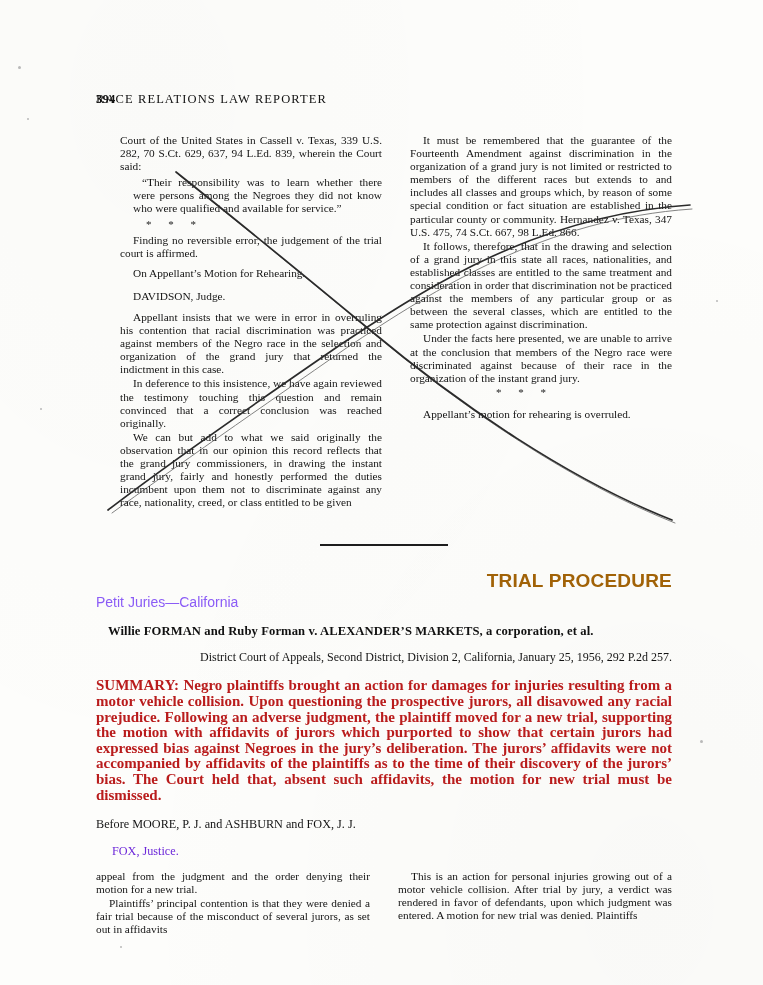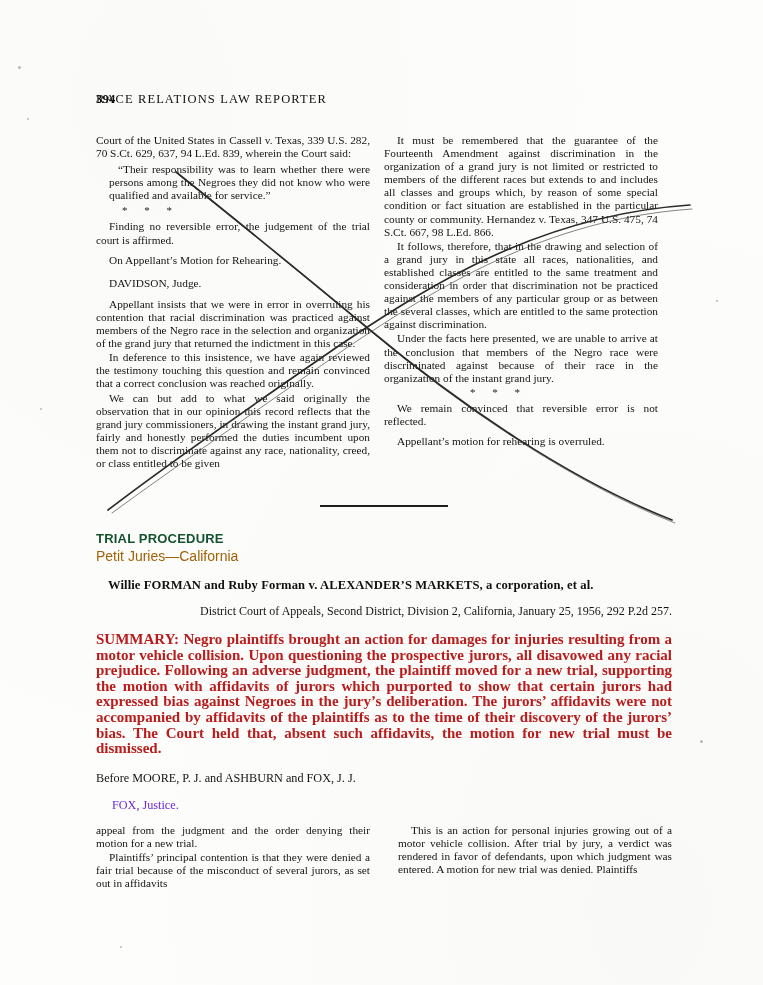--- a/index.html
+++ b/index.html
@@ -58,21 +58,22 @@
     left: 0; right: 0; top: 0;
     text-align: left;
     font-size: 12.5px;
     letter-spacing: 1.1px;
     color: #111;
   }
 
   .columns {
     position: relative;
     display: flex;
-    gap: 14px;
+    gap: 28px;
+    margin-left: 24px;
   }
   .col {
     width: 274px;
   }
 
   p.para {
     margin: 0 0 1px 0;
     font-size: 11.3px;
     line-height: 13.1px;
     text-align: justify;
@@ -118,31 +119,32 @@
     display: inline-block;
     width: 128px;
     height: 2px;
     background: #1d1d1d;
   }
 
   
   .case-head h1 {
     margin: 0;
     font-family: "Liberation Sans", sans-serif;
-    font-size: 13px;
+    font-size: 19px;
     font-weight: bold;
     letter-spacing: 0.2px;
-    color: #14532d;
+    color: #a16207;
+    text-align: right;
   }
   .case-head h2 {
     margin: 2px 0 14px 0;
     font-family: "Liberation Sans", sans-serif;
     font-size: 14px;
     font-weight: normal;
-    color: #a16207;
+    color: #8b5cf6;
   }
   .case-title {
     font-size: 12.6px;
     font-weight: bold;
     margin: 0 0 11px 12px;
     color: #111;
     letter-spacing: 0.1px;
   }
   .case-citation {
     font-size: 12px;
@@ -223,21 +225,20 @@
         <div class="spacer-sm"></div>
         <p class="para">Appellant insists that we were in error in overruling his contention that racial discrimination was practiced against members of the Negro race in the selection and organization of the grand jury that returned the indictment in this case.</p>
         <p class="para">In deference to this insistence, we have again reviewed the testimony touching this question and remain convinced that a correct conclusion was reached originally.</p>
         <p class="para">We can but add to what we said originally the observation that in our opinion this record reflects that the grand jury commissioners, in drawing the instant grand jury, fairly and honestly performed the duties incumbent upon them not to discriminate against any race, nationality, creed, or class entitled to be given</p>
       </div>
       <div class="col">
         <p class="para">It must be remembered that the guarantee of the Fourteenth Amendment against discrimination in the organization of a grand jury is not limited or restricted to members of the different races but extends to and includes all classes and groups which, by reason of some special condition or fact situation are established in the particular county or community. Hernandez v. Texas, 347 U.S. 475, 74 S.Ct. 667, 98 L.Ed. 866.</p>
         <p class="para">It follows, therefore, that in the drawing and selection of a grand jury in this state all races, nationalities, and established classes are entitled to the same treatment and consideration in order that discrimination not be practiced against the members of any particular group or as between the several classes, which are entitled to the same protection against discrimination.</p>
         <p class="para">Under the facts here presented, we are unable to arrive at the conclusion that members of the Negro race were discriminated against because of their race in the organization of the instant grand jury.</p>
         <div class="stars c">* * *</div>
-        <p class="para">We remain convinced that reversible error is not reflected.</p>
         <div class="spacer-sm"></div>
         <p class="para">Appellant’s motion for rehearing is overruled.</p>
       </div>
     </div>
 
     <div class="rule-wrap">
       <span class="rule"></span>
     </div>
 
     <div class="case-head">

